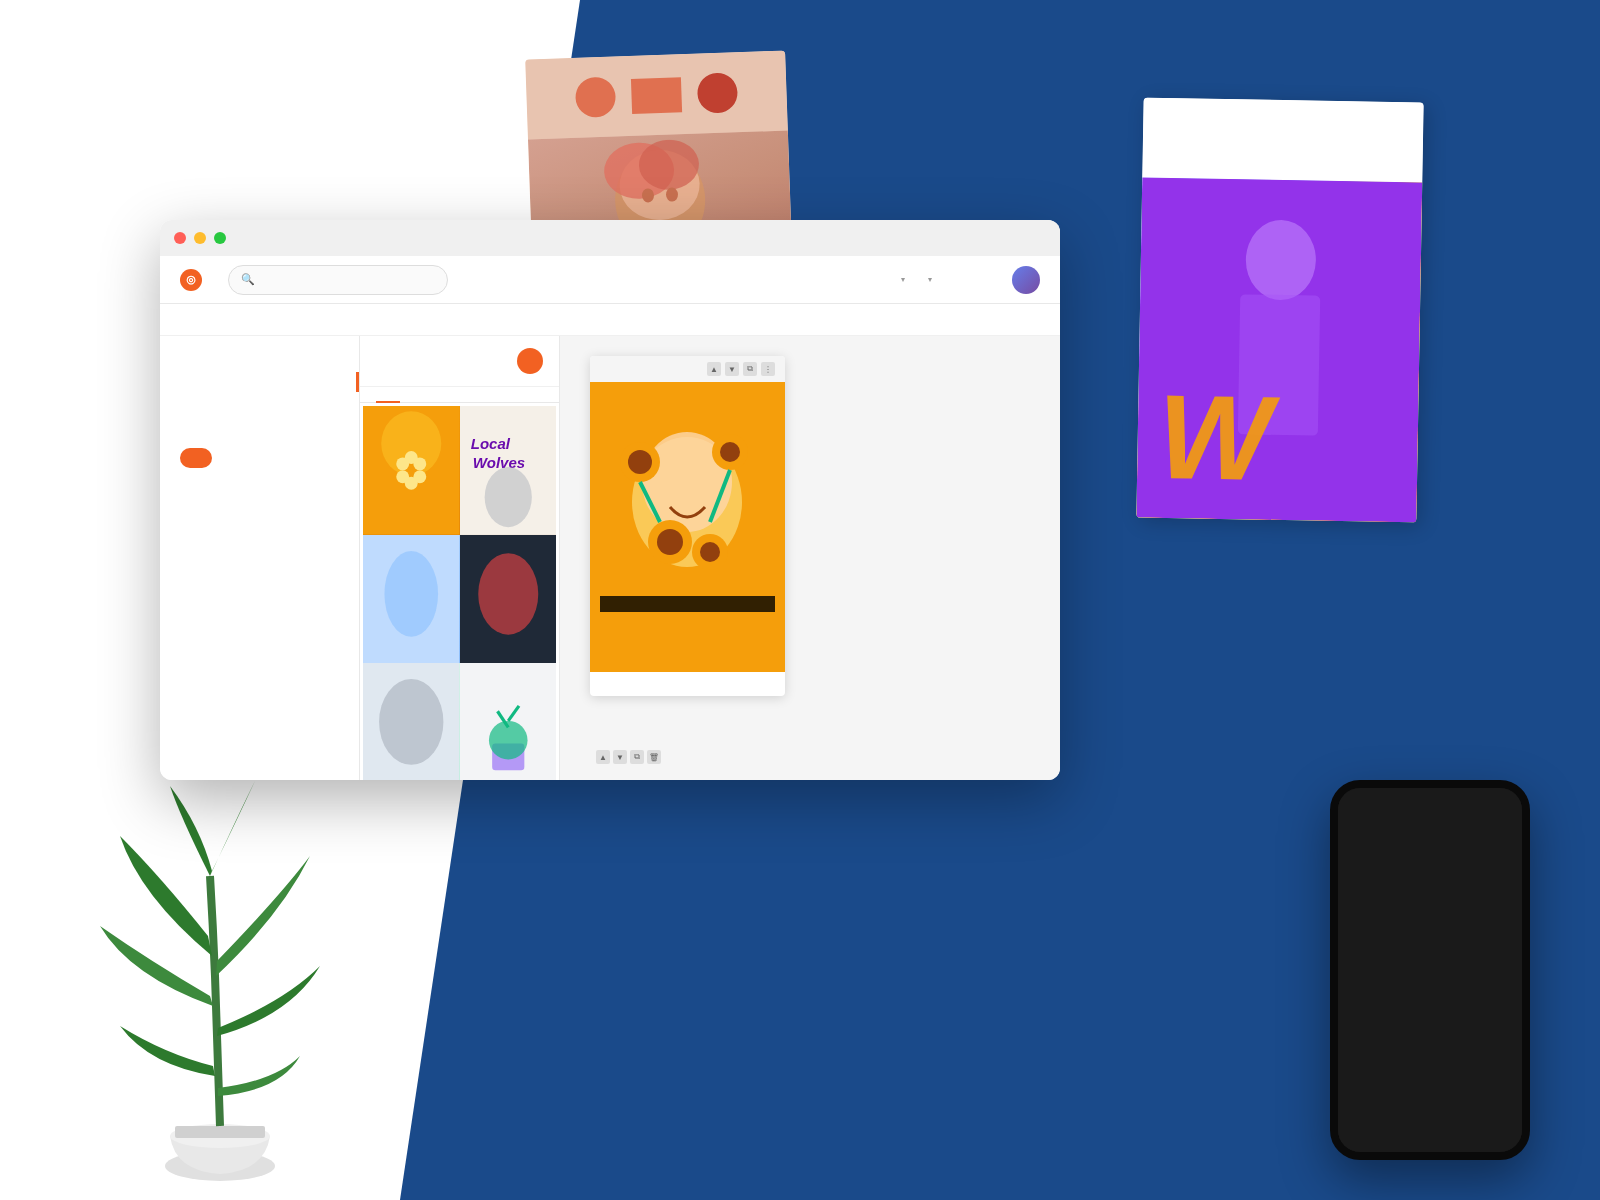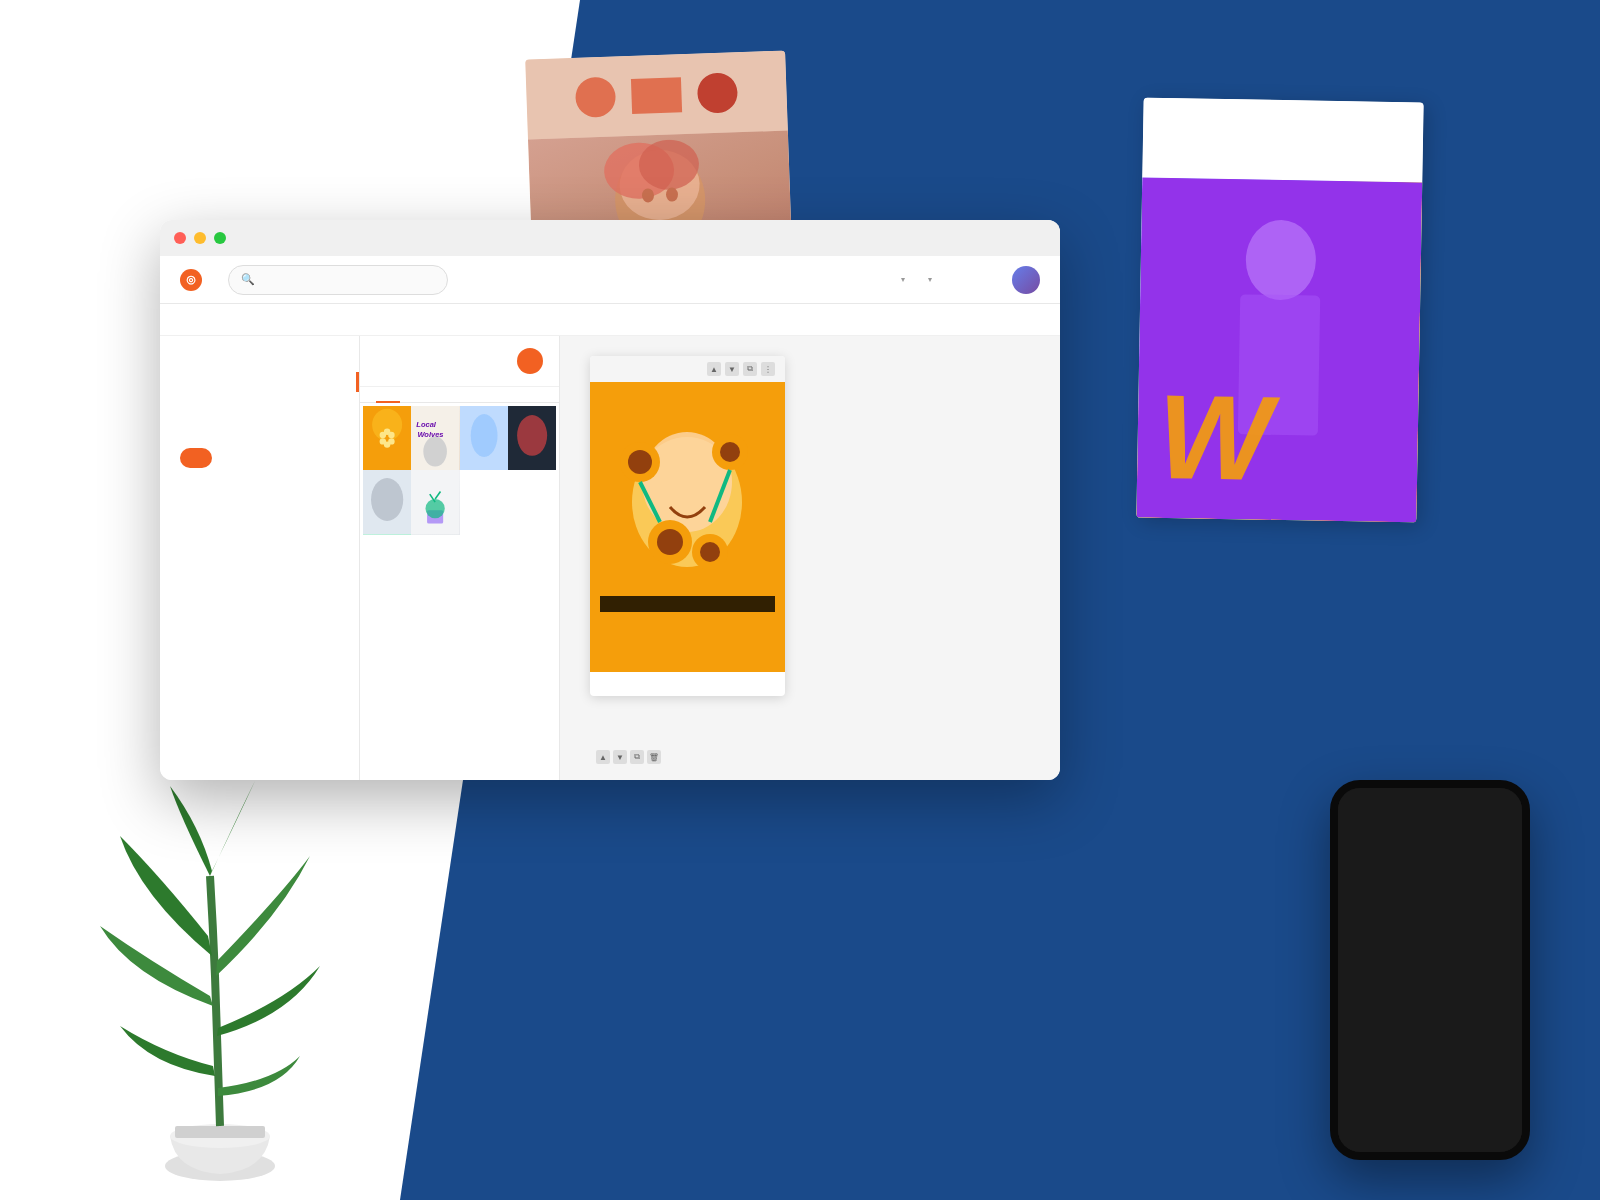--- a/index.html
+++ b/index.html
@@ -339,21 +339,21 @@
       cursor: pointer;
       border-bottom: 2px solid transparent;
       margin-bottom: -1px;
     }
     .assets-tab.active {
       color: #f26122;
       border-bottom-color: #f26122;
     }
     .assets-grid {
       display: grid;
-      grid-template-columns: 1fr 1fr 1fr 1fr;
+      grid-template-columns: 1fr 1fr;
       gap: 0;
       padding: 3px;
       overflow-y: auto;
     }
     .asset-thumb {
       width: 100%;
       aspect-ratio: 0.75;
       background: #ddd;
       overflow: hidden;
       cursor: pointer;

